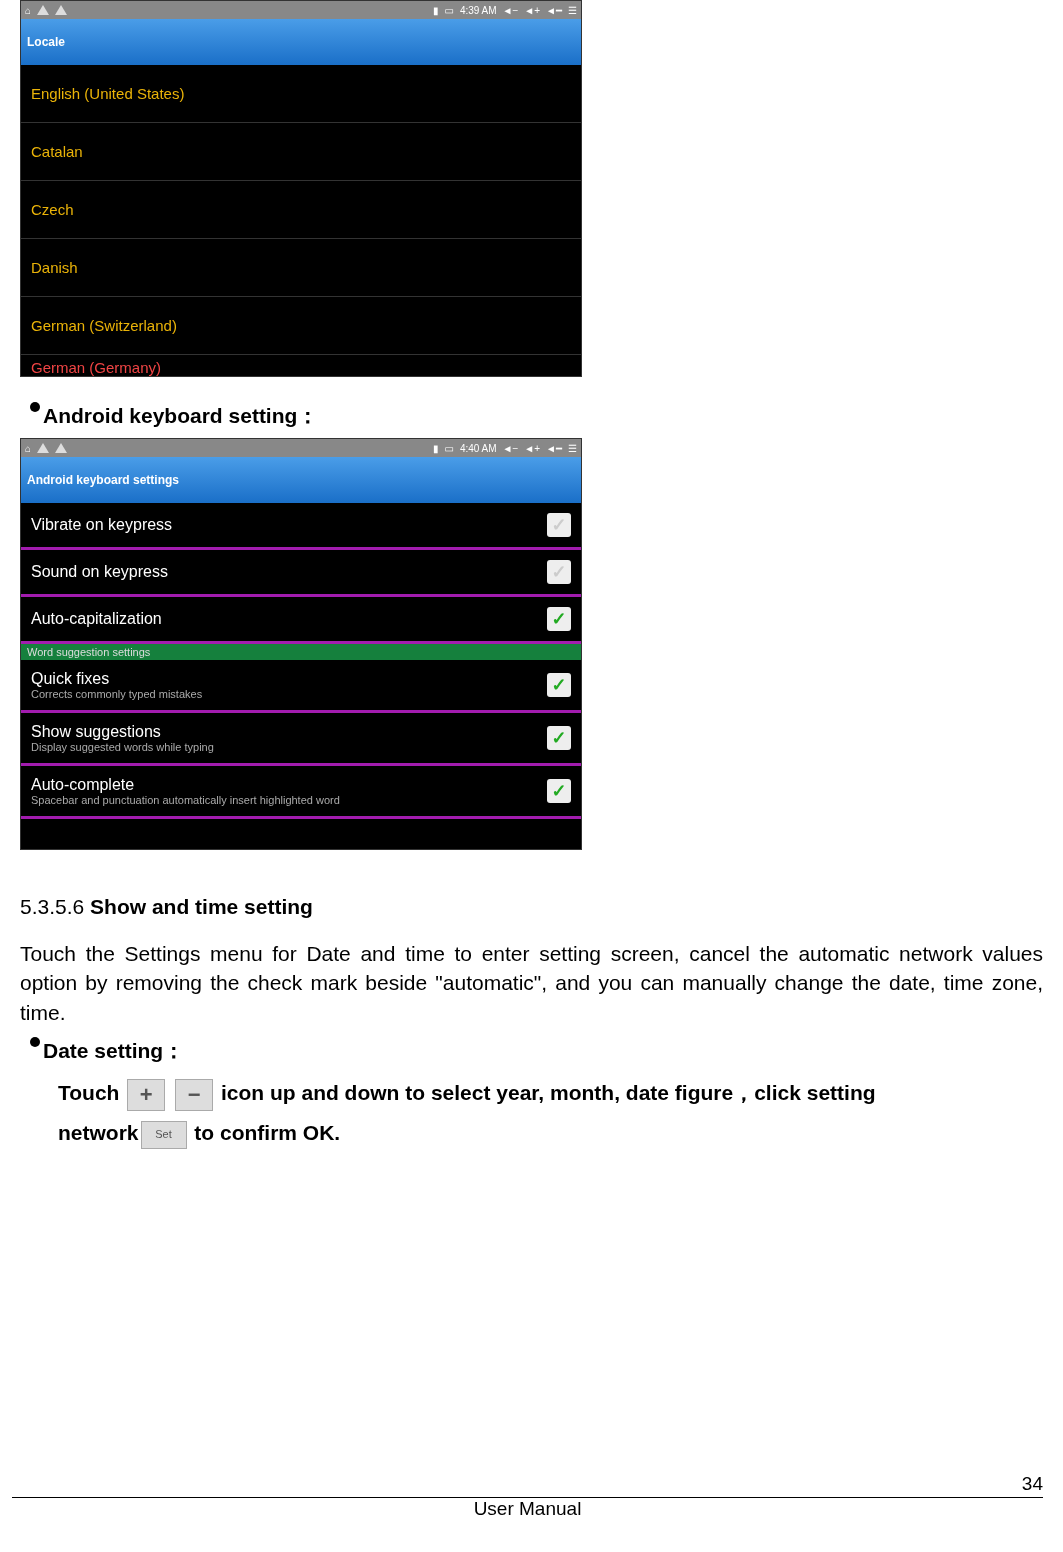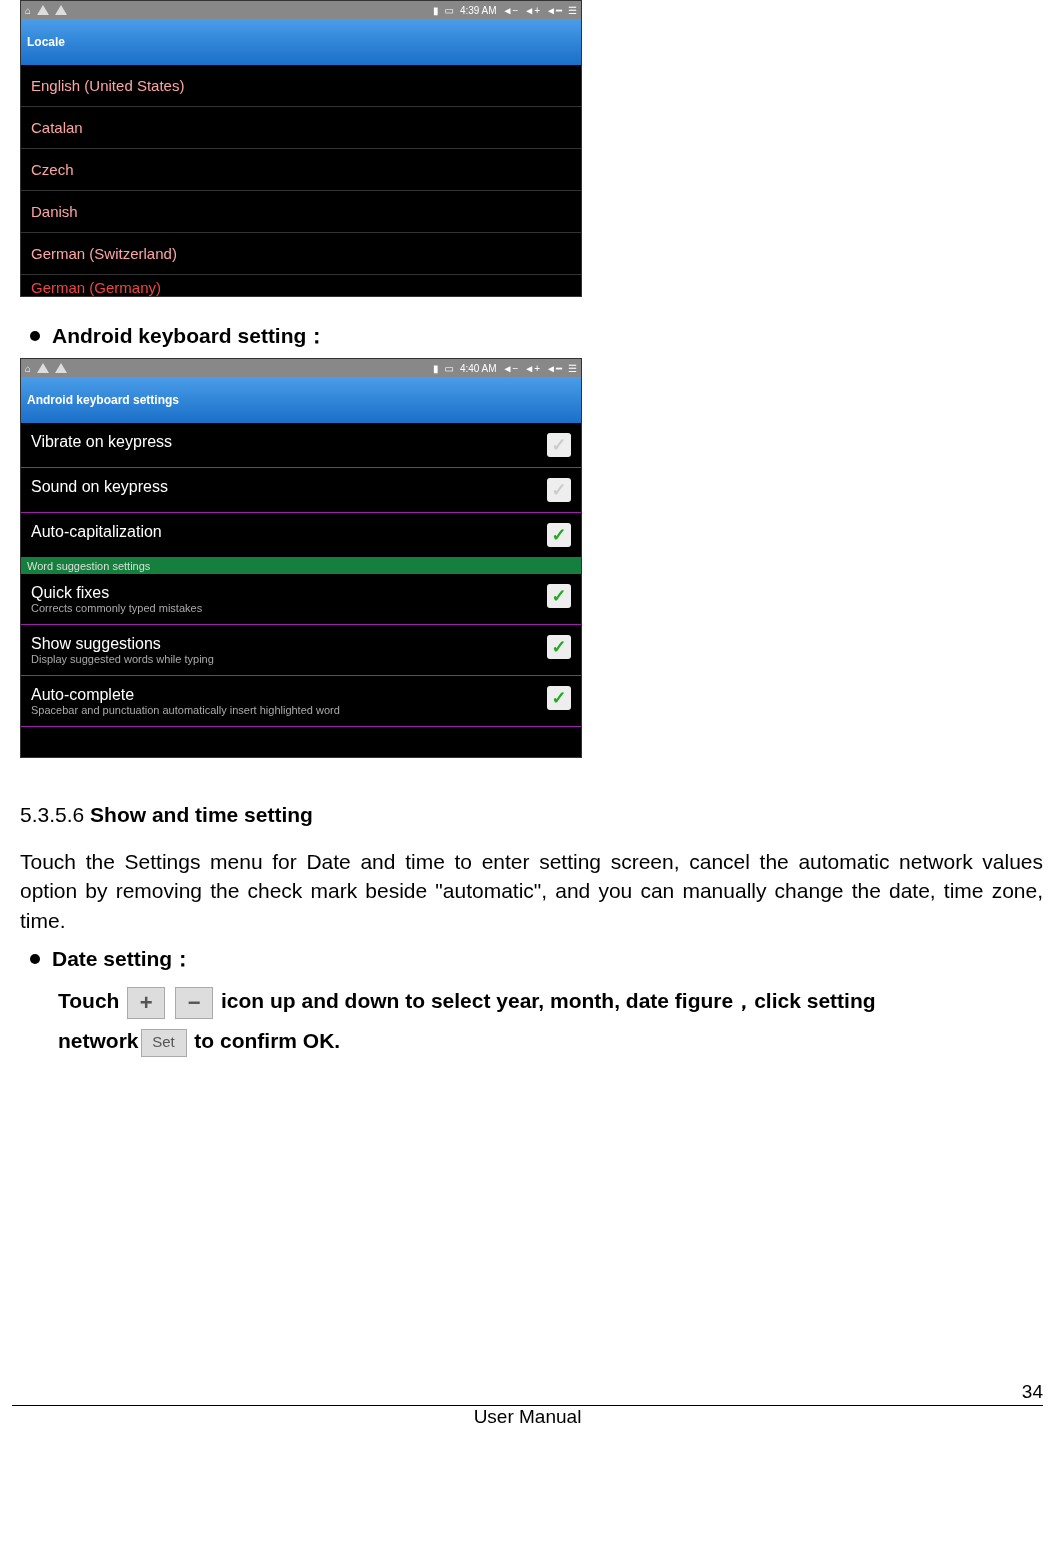--- a/index.html
+++ b/index.html
@@ -48,54 +48,54 @@
     }
     .title-bar-blue {
       background: linear-gradient(#4a9de8, #1a6fc8);
       color: white;
       font-size: 12px;
       font-weight: bold;
       padding: 16px 6px;
     }
     .locale-item {
       background: #000;
-      color: #fca5a5;
-      padding: 12px 10px;
+      color: #eab308;
+      padding: 20px 10px;
       border-bottom: 1px solid #333;
       font-size: 15px;
     }
     .locale-item.truncated {
       color: #ef4444;
       padding: 4px 6px 0 10px;
       border-bottom: none;
     }
     
     .bullet-heading {
       display: flex;
-      align-items: center;
-      gap: 12px;
+      gap: 3px;
       margin: 25px 0 8px 10px;
       font-size: 21px;
       font-weight: bold;
     }
     .bullet-dot {
       width: 10px;
       height: 10px;
       background: black;
       border-radius: 50%;
       flex-shrink: 0;
     }
     
     .kb-item {
       background: #000;
       color: #fff;
       padding: 10px 10px;
-      border-bottom: 1px solid #a21caf;
+      border-bottom: 3px solid #a21caf;
       display: flex;
       justify-content: space-between;
+      align-items: center;
     }
     .kb-item-text {
       display: flex;
       flex-direction: column;
     }
     .kb-item-title {
       font-size: 16px;
     }
     .kb-item-sub {
       font-size: 11px;
@@ -153,21 +153,21 @@
       background: #ddd;
       align-items: center;
       justify-content: center;
       font-size: 22px;
       font-weight: bold;
       color: #555;
       border: 1px solid #aaa;
       margin: 0 2px;
     }
     .inline-btn.set {
-      font-size: 15px;
+      font-size: 11px;
       font-weight: normal;
       width: 44px;
       height: 26px;
     }
     
     .footer {
       margin-top: 320px;
       padding: 0 20px 15px 12px;
     }
     .footer-line {

